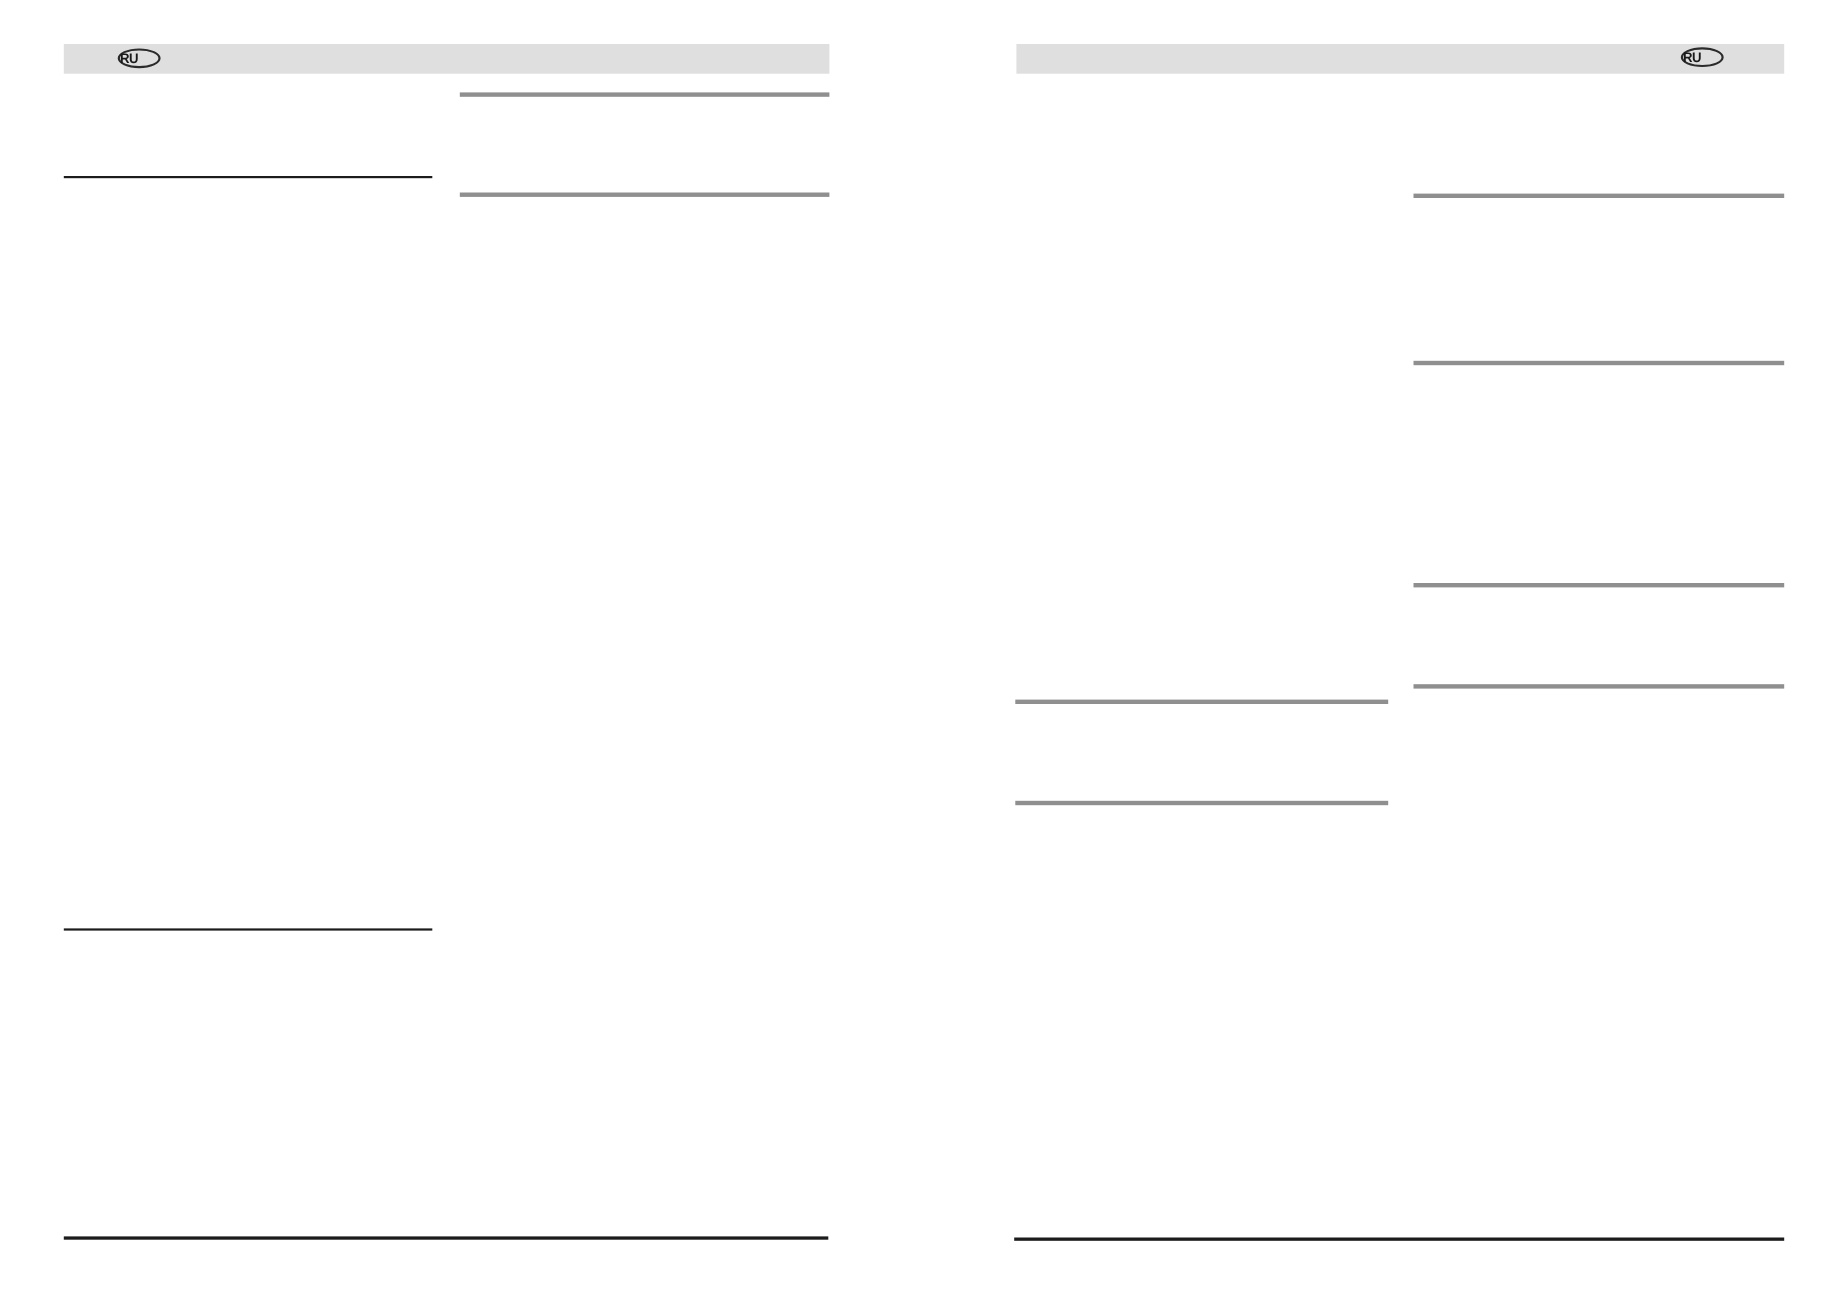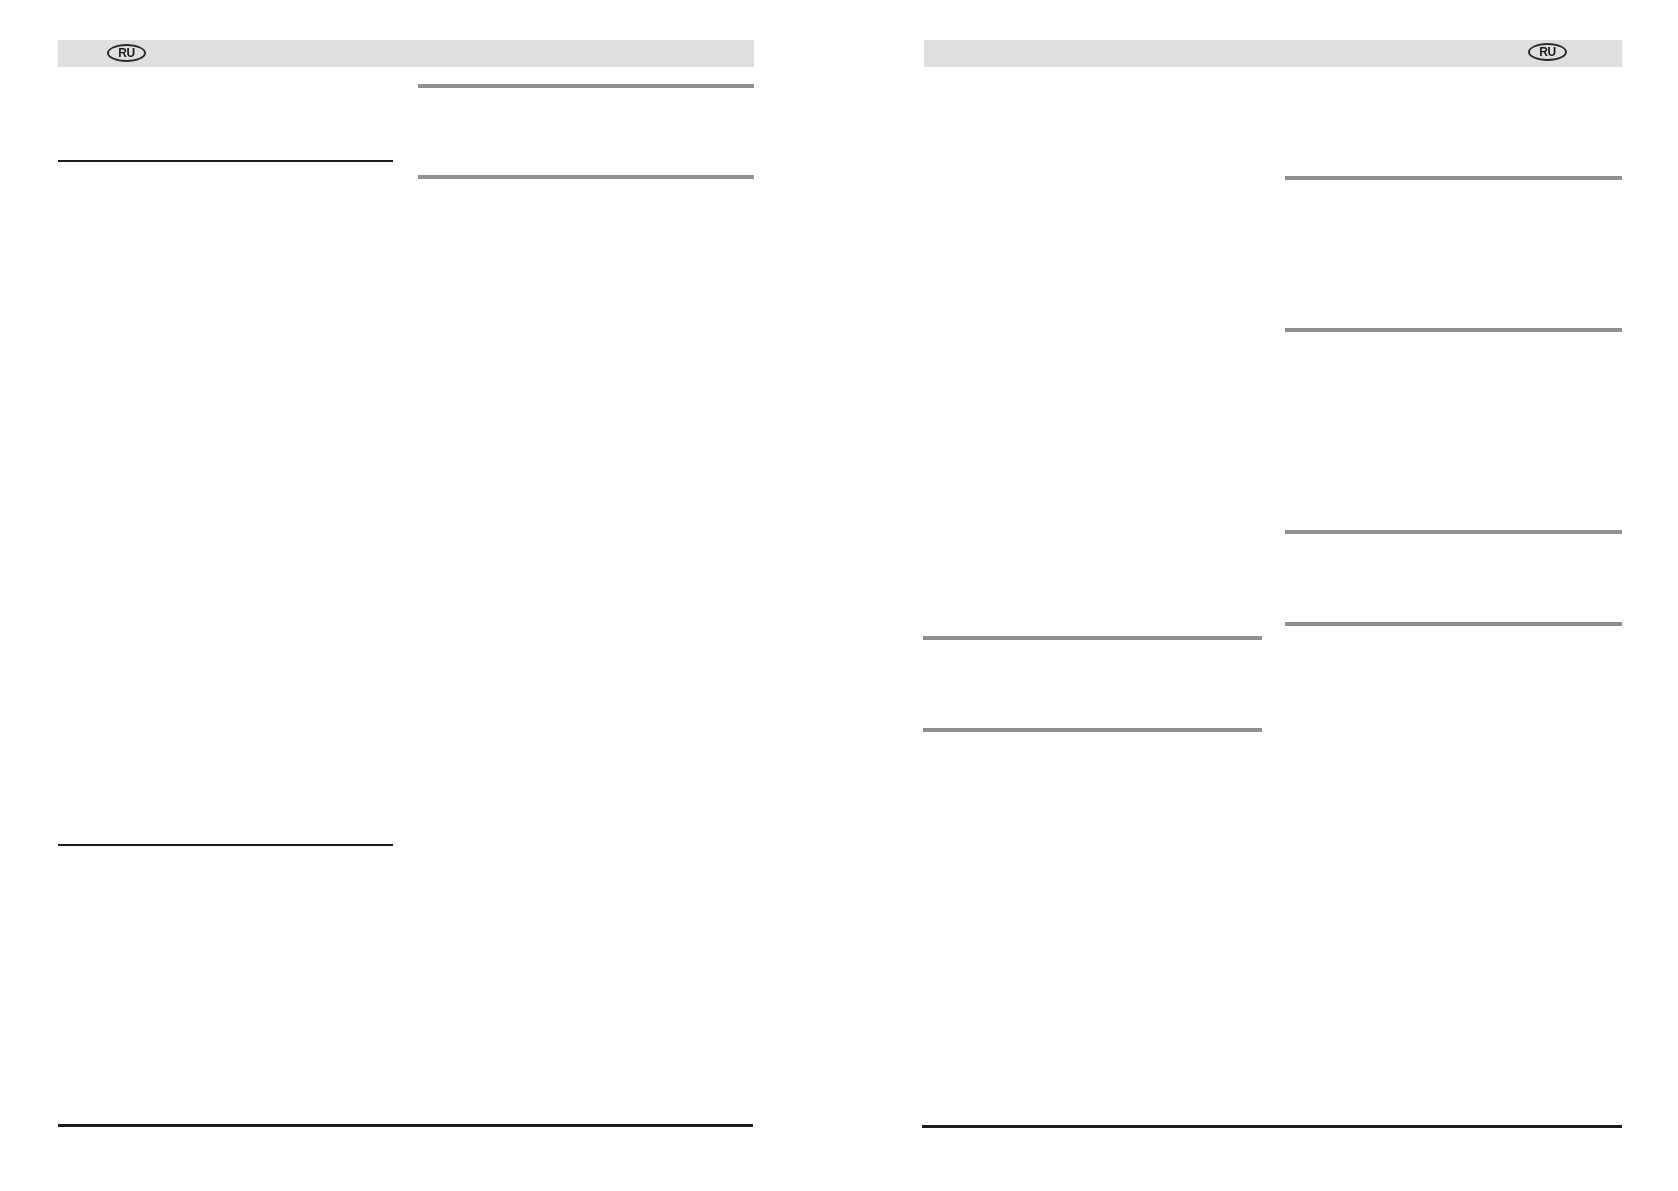--- a/index.html
+++ b/index.html
@@ -28,21 +28,20 @@
   
   .lang-badge {
     box-sizing: border-box;
     width: 39px;
     height: 18px;
     border: 2px solid var(--badge-border, #2b2b2b);
     border-radius: 50%;
     background: transparent;
     display: flex;
     align-items: center;
-    justify-content: center;
   }
   .lang-badge span {
     font-size: 12px;
     font-weight: 700;
     letter-spacing: -0.5px;
     color: var(--badge-text, #1a1a1a);
     line-height: 1;
     transform: scaleY(1.05);
   }
   .lang-badge.left  { left: 107px;  top: 44px; }

